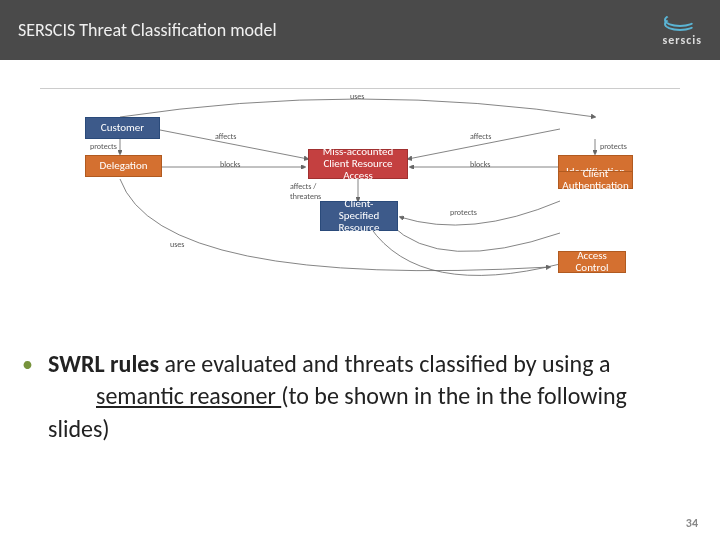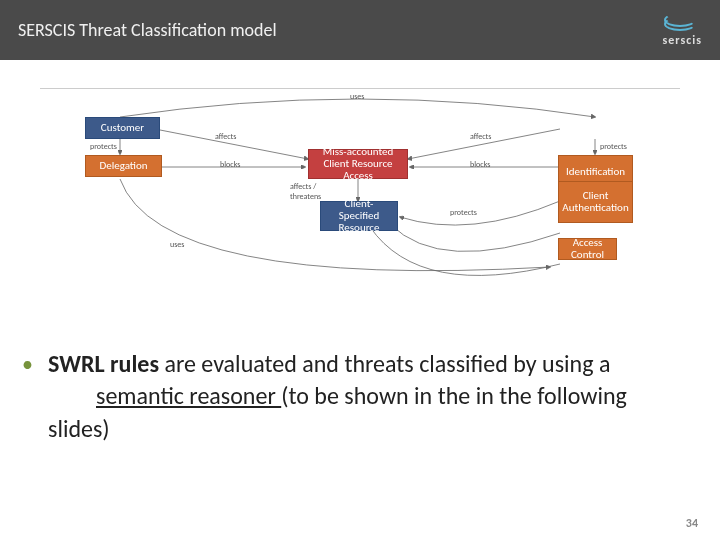--- a/index.html
+++ b/index.html
@@ -66,22 +66,22 @@
     <path d="M 520 144 Q 400 185 350 135" marker-end="url(#ah)"></path>
     <path d="M 520 175 Q 380 210 330 138" marker-end="url(#ah)"></path>
     <path d="M 80 90 Q 120 200 510 178" marker-end="url(#ah)"></path>
   </svg>
 
   <div class="box blue" style="left:45px;top:28px;width:75px;height:22px">Customer</div>
   <div class="box orange" style="left:45px;top:66px;width:77px;height:22px">Delegation</div>
   <div class="box blue" style="left:280px;top:112px;width:78px;height:30px">Client-Specified Resource</div>
   <div class="box red" style="left:268px;top:60px;width:100px;height:30px">Miss-accounted Client Resource Access</div>
   <div class="box orange" style="left:518px;top:66px;width:75px;height:34px">Identification</div>
-  <div class="box orange" style="left:518px;top:92px;width:75px;height:42px">Client Authentication</div>
-  <div class="box orange" style="left:518px;top:149px;width:59px;height:22px">Access Control</div>
+  <div class="box orange" style="left:518px;top:82px;width:75px;height:18px">Client Authentication</div>
+  <div class="box orange" style="left:518px;top:162px;width:68px;height:22px">Access Control</div>
 
   <span class="lbl" style="left:310px;top:2px">uses</span>
   <span class="lbl" style="left:175px;top:42px">affects</span>
   <span class="lbl" style="left:430px;top:42px">affects</span>
   <span class="lbl" style="left:50px;top:52px">protects</span>
   <span class="lbl" style="left:560px;top:52px">protects</span>
   <span class="lbl" style="left:180px;top:70px">blocks</span>
   <span class="lbl" style="left:430px;top:70px">blocks</span>
   <span class="lbl" style="left:250px;top:92px;width:50px">affects / threatens</span>
   <span class="lbl" style="left:410px;top:118px">protects</span>

